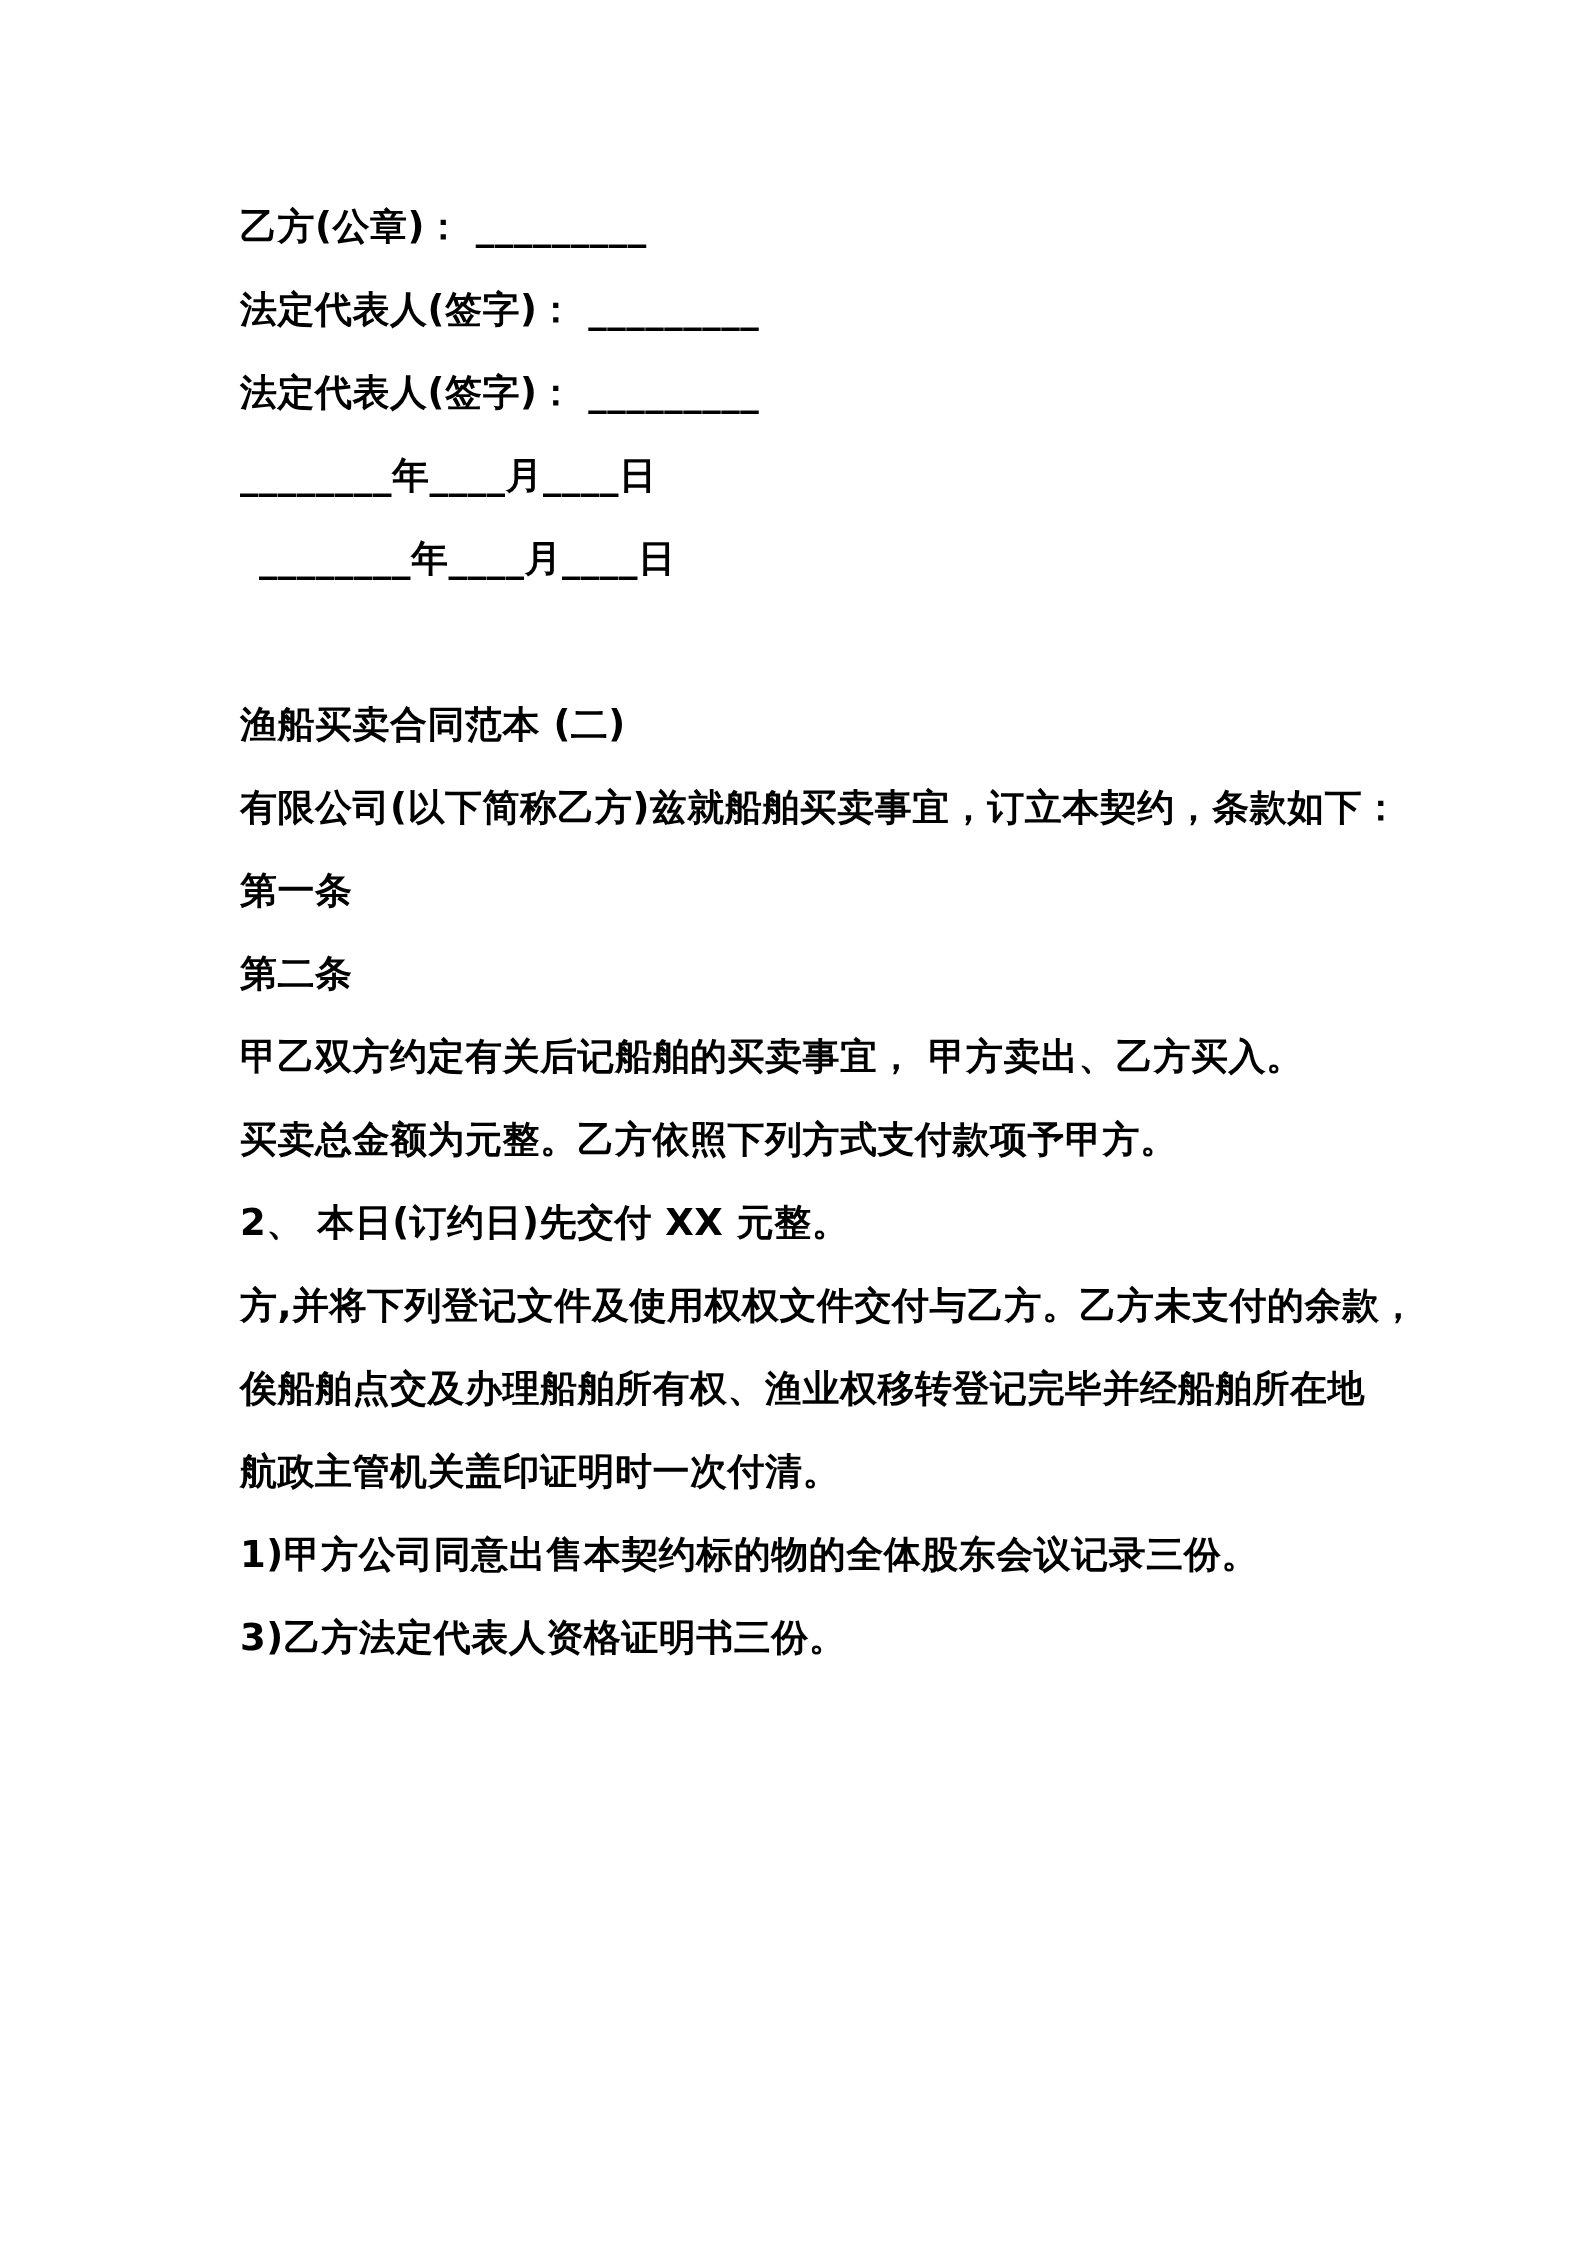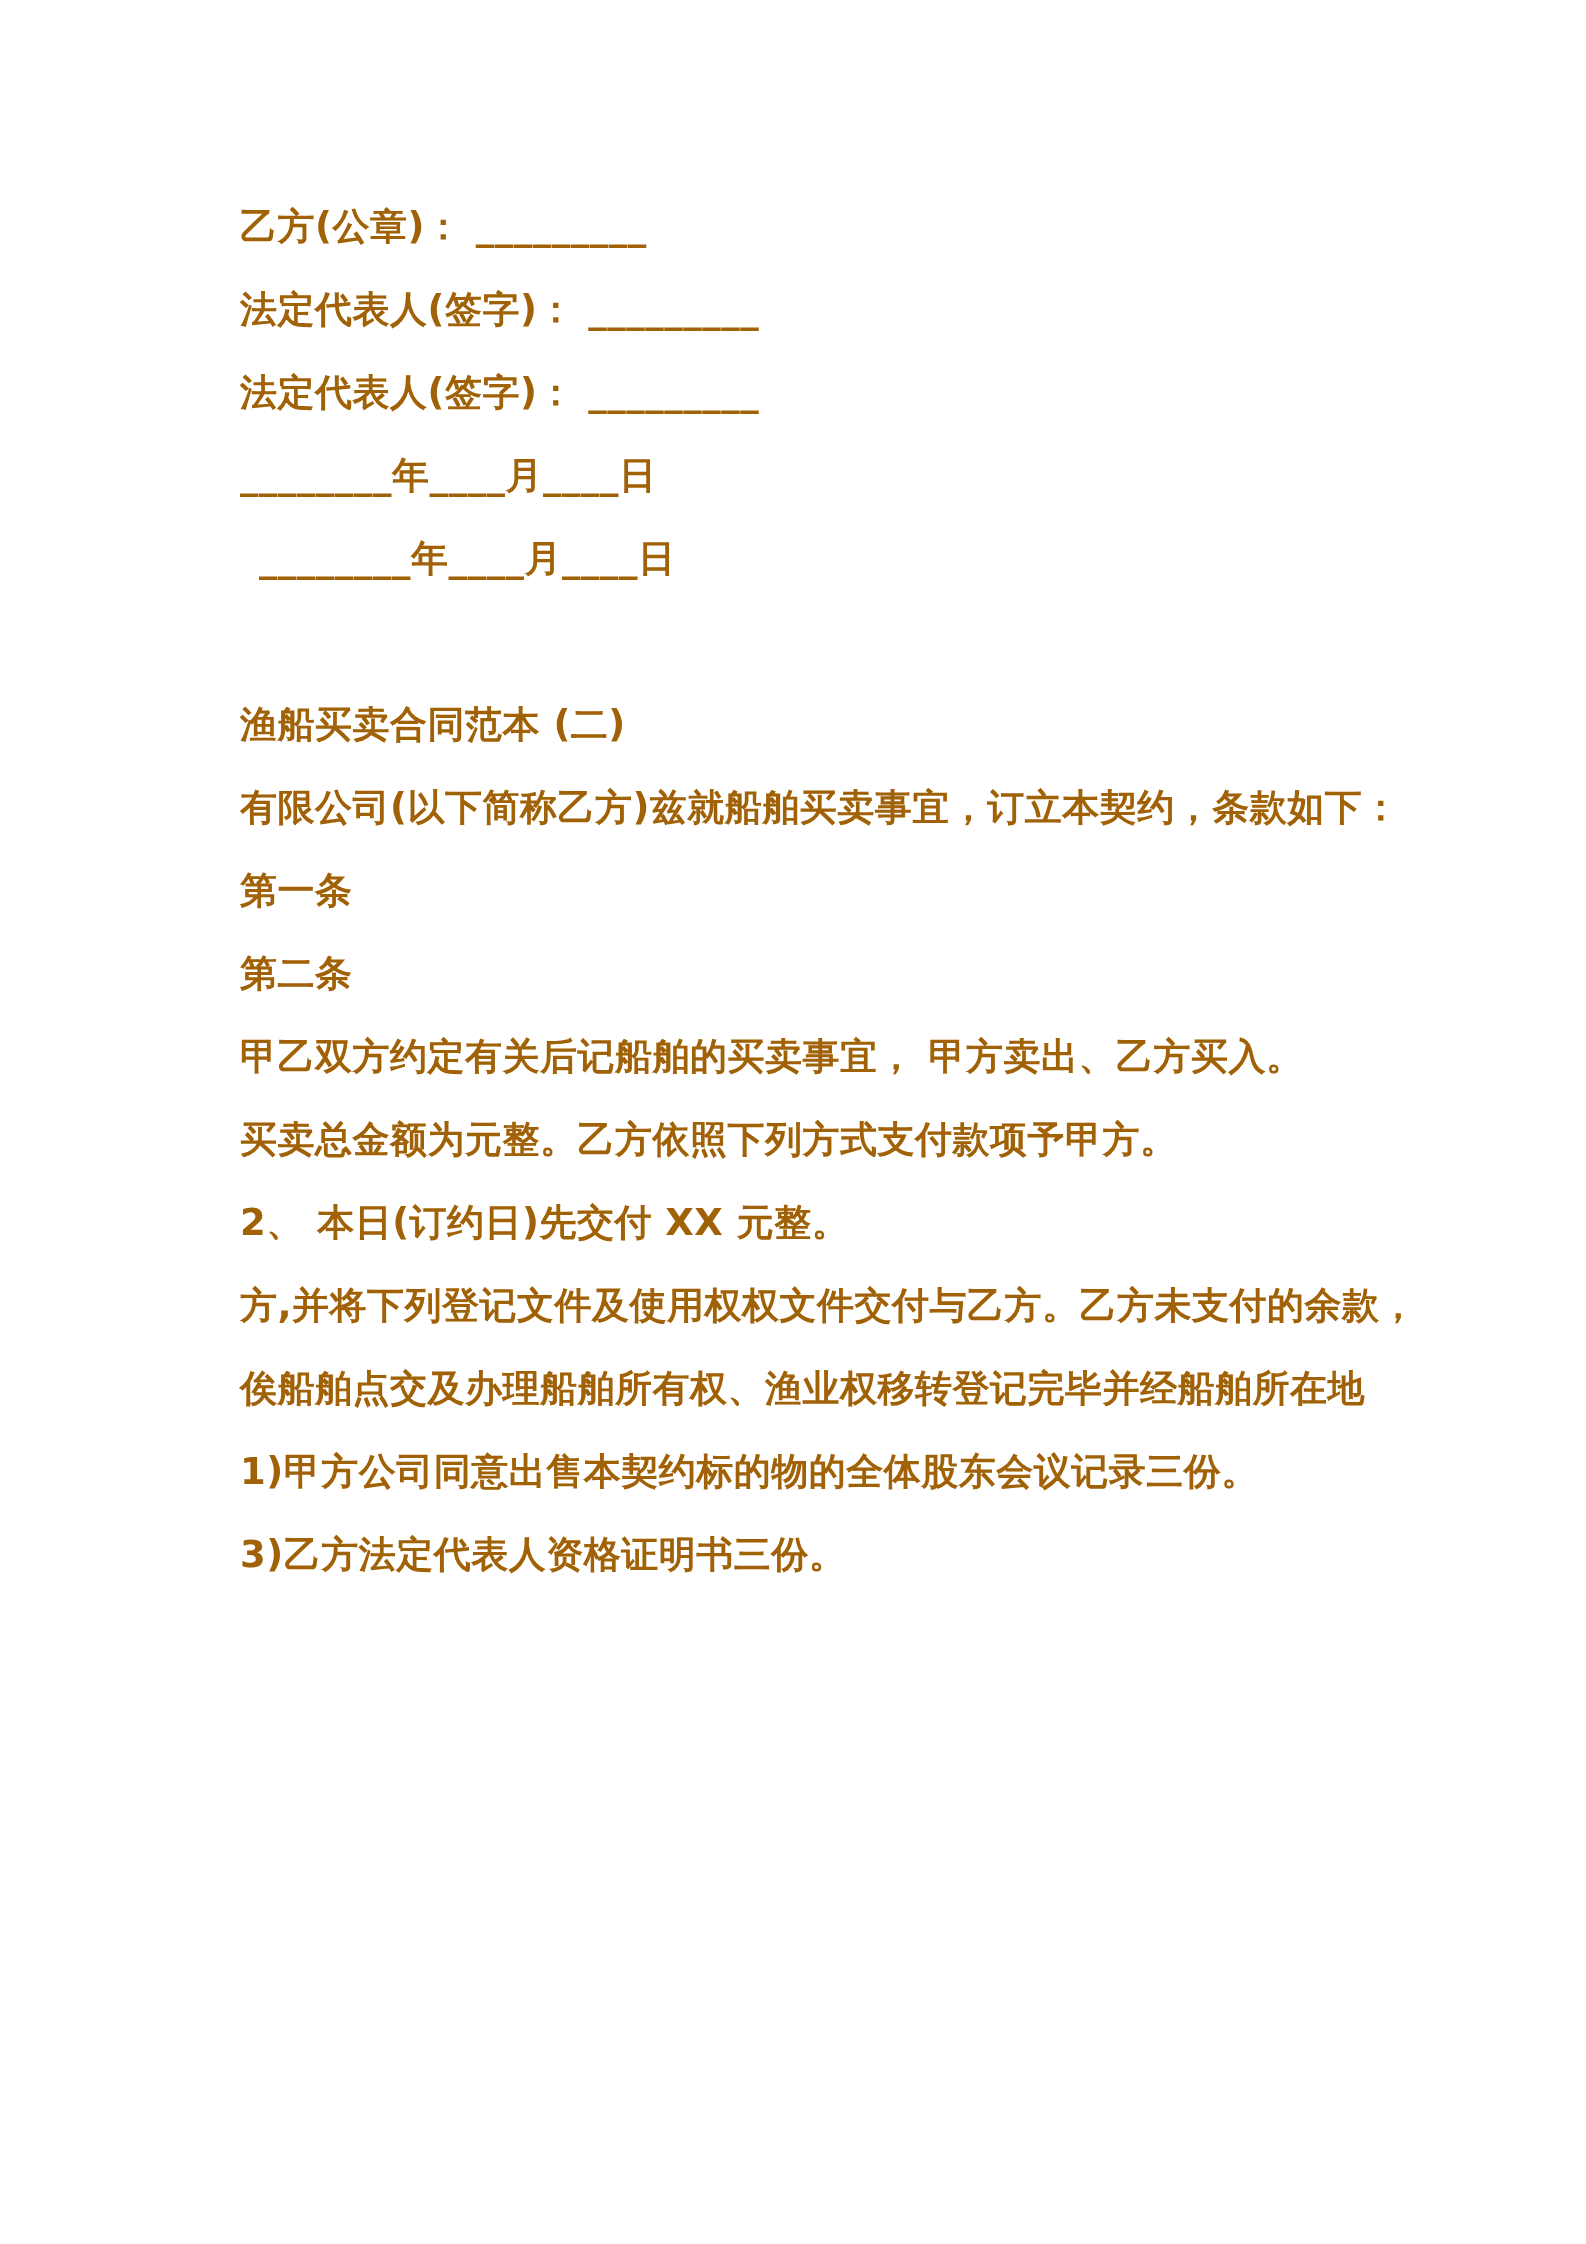--- a/index.html
+++ b/index.html
@@ -13,21 +13,21 @@
     height: 2244px;
     background: #ffffff;
     overflow: hidden;
     font-family: "DejaVu Sans", "Liberation Sans", sans-serif;
   }
   .doc {
     position: absolute;
     left: 240px;
     top: 185px;
     width: 1200px;
-    color: #a16207;
+    color: #000000;
     font-size: 37px;
     font-weight: 700;
   }
   .line {
     height: 83px;
     line-height: 83px;
     white-space: pre;
     letter-spacing: 0.5px;
   }
   
@@ -64,20 +64,21 @@
 
     <div class="line">买卖总金额为元整。乙方依照下列方式支付款项予甲方。</div>
 
     <div class="line">2、 本日(订约日)先交付 XX 元整。</div>
 
 
     <div class="line">方,并将下列登记文件及使用权权文件交付与乙方。乙方未支付的余款，</div>
 
     <div class="line">俟船舶点交及办理船舶所有权、渔业权移转登记完毕并经船舶所在地</div>
 
+    <div class="line">航政主管机关盖印证明时一次付清。</div>
 
     <div class="line">1)甲方公司同意出售本契约标的物的全体股东会议记录三份。</div>
 
 
     <div class="line">3)乙方法定代表人资格证明书三份。</div>
 
 
   </div>
 </div>
 

